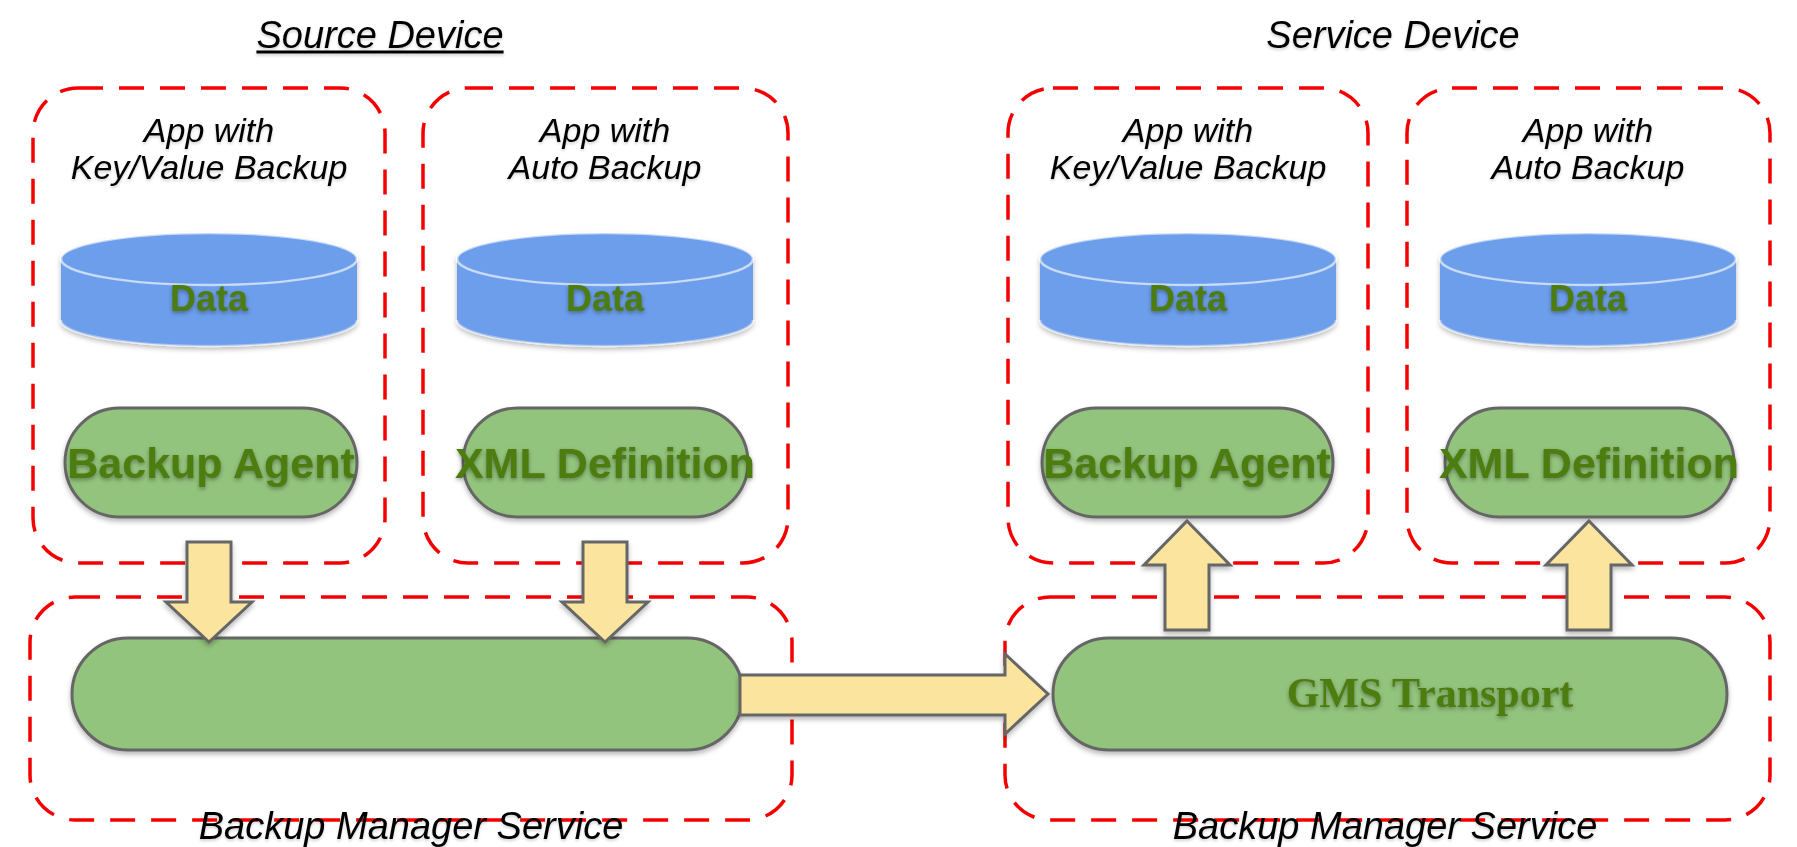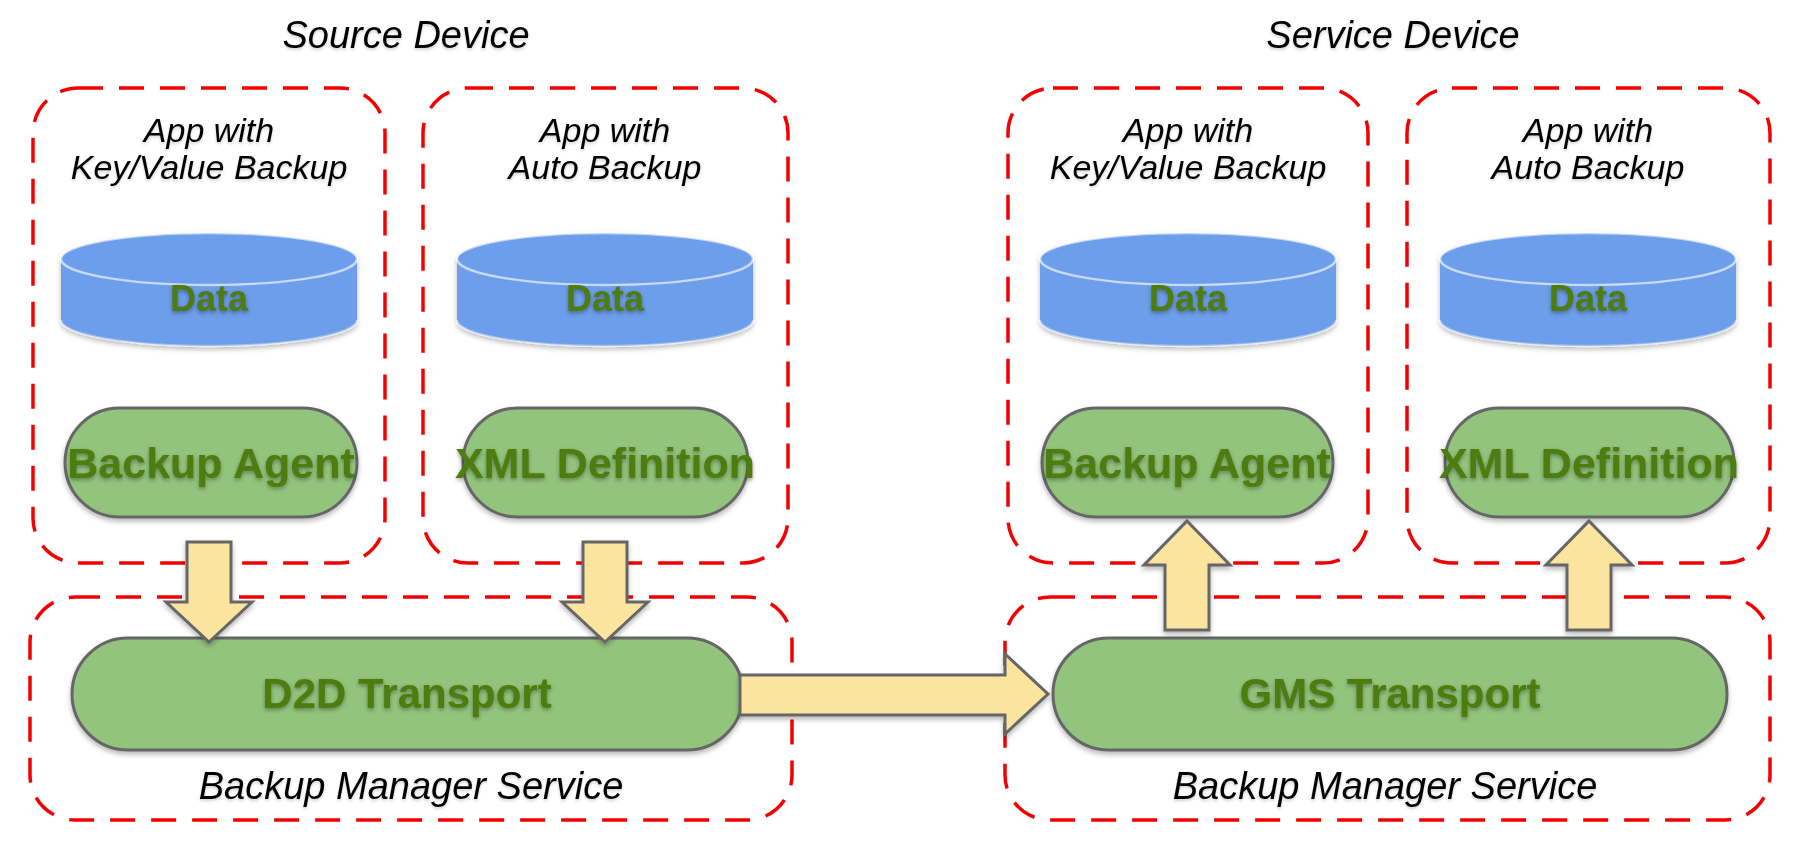--- a/index.html
+++ b/index.html
@@ -41,20 +41,21 @@
     text-shadow: 0 2px 4px rgba(0,0,0,0.35);
   }
   .datalabel { font-size: 36px; }
   .complabel { font-size: 43px; }
   .translabel { font-size: 42px; }
   .bmslabel {
     font-size: 38px;
     font-style: italic;
     color: #000000;
     text-shadow: 0 2px 3px rgba(0,0,0,0.18);
+    margin-top: 40px;
   }
 </style>
 </head>
 <body>
 
 <div class="stage">
 
   <svg class="layer" width="1797" height="847" viewBox="0 0 1797 847">
     <defs>
       <filter id="ds" x="-20%" y="-20%" width="140%" height="140%">
@@ -105,21 +106,21 @@
 
     <g fill="#fae49e" stroke="#666666" stroke-width="3" stroke-linejoin="miter" filter="url(#ds)">
       <path d="M187,542 h44 v60 h21 L209,642 L166,602 h21 z"></path>
       <path d="M583,542 h44 v60 h21 L605,642 L562,602 h21 z"></path>
       <path d="M740,675 H1005 V654 L1048,694 L1005,734 V715 H740 z"></path>
       <path d="M1187,521 L1230,565 h-21 v65 h-44 v-65 h-21 z"></path>
       <path d="M1589,521 L1632,565 h-21 v65 h-44 v-65 h-21 z"></path>
     </g>
   </svg>
 
-  <div class="t title" style="left:406px; top:36px;">Source Device</div>
+  <div class="t title" style="left:380px; top:36px;text-decoration:underline;">Source Device</div>
   <div class="t title" style="left:1393px; top:36px;">Service Device</div>
 
   <div class="t applabel" style="left:209px; top:149px;">
     <div>App with</div>
     <div>Key/Value Backup</div>
   </div>
   <div class="t applabel" style="left:605px; top:149px;">
     <div>App with</div>
     <div>Auto Backup</div>
   </div>
@@ -135,19 +136,18 @@
   <div class="t wbold datalabel" style="left:209px; top:299px;">Data</div>
   <div class="t wbold datalabel" style="left:605px; top:299px;">Data</div>
   <div class="t wbold datalabel" style="left:1188px; top:299px;">Data</div>
   <div class="t wbold datalabel" style="left:1588px; top:299px;">Data</div>
 
   <div class="t wbold complabel" style="left:211px; top:463px;">Backup Agent</div>
   <div class="t wbold complabel" style="left:605px; top:463px;">XML Definition</div>
   <div class="t wbold complabel" style="left:1187px; top:463px;">Backup Agent</div>
   <div class="t wbold complabel" style="left:1589px; top:463px;">XML Definition</div>
 
-  <div class="t wbold translabel" style="left:407px; top:694px;">D2D Transport</div>
-  <div class="t wbold translabel" style="left:1390px; top:694px;">GMS Transport</div>
+  <div class="t wbold translabel" style="left:1430px; top:694px;font-family:Liberation Serif, serif;">GMS Transport</div>
 
   <div class="t bmslabel" style="left:411px; top:787px;">Backup Manager Service</div>
   <div class="t bmslabel" style="left:1385px; top:787px;">Backup Manager Service</div>
 
 </div>
 
 </body></html>

